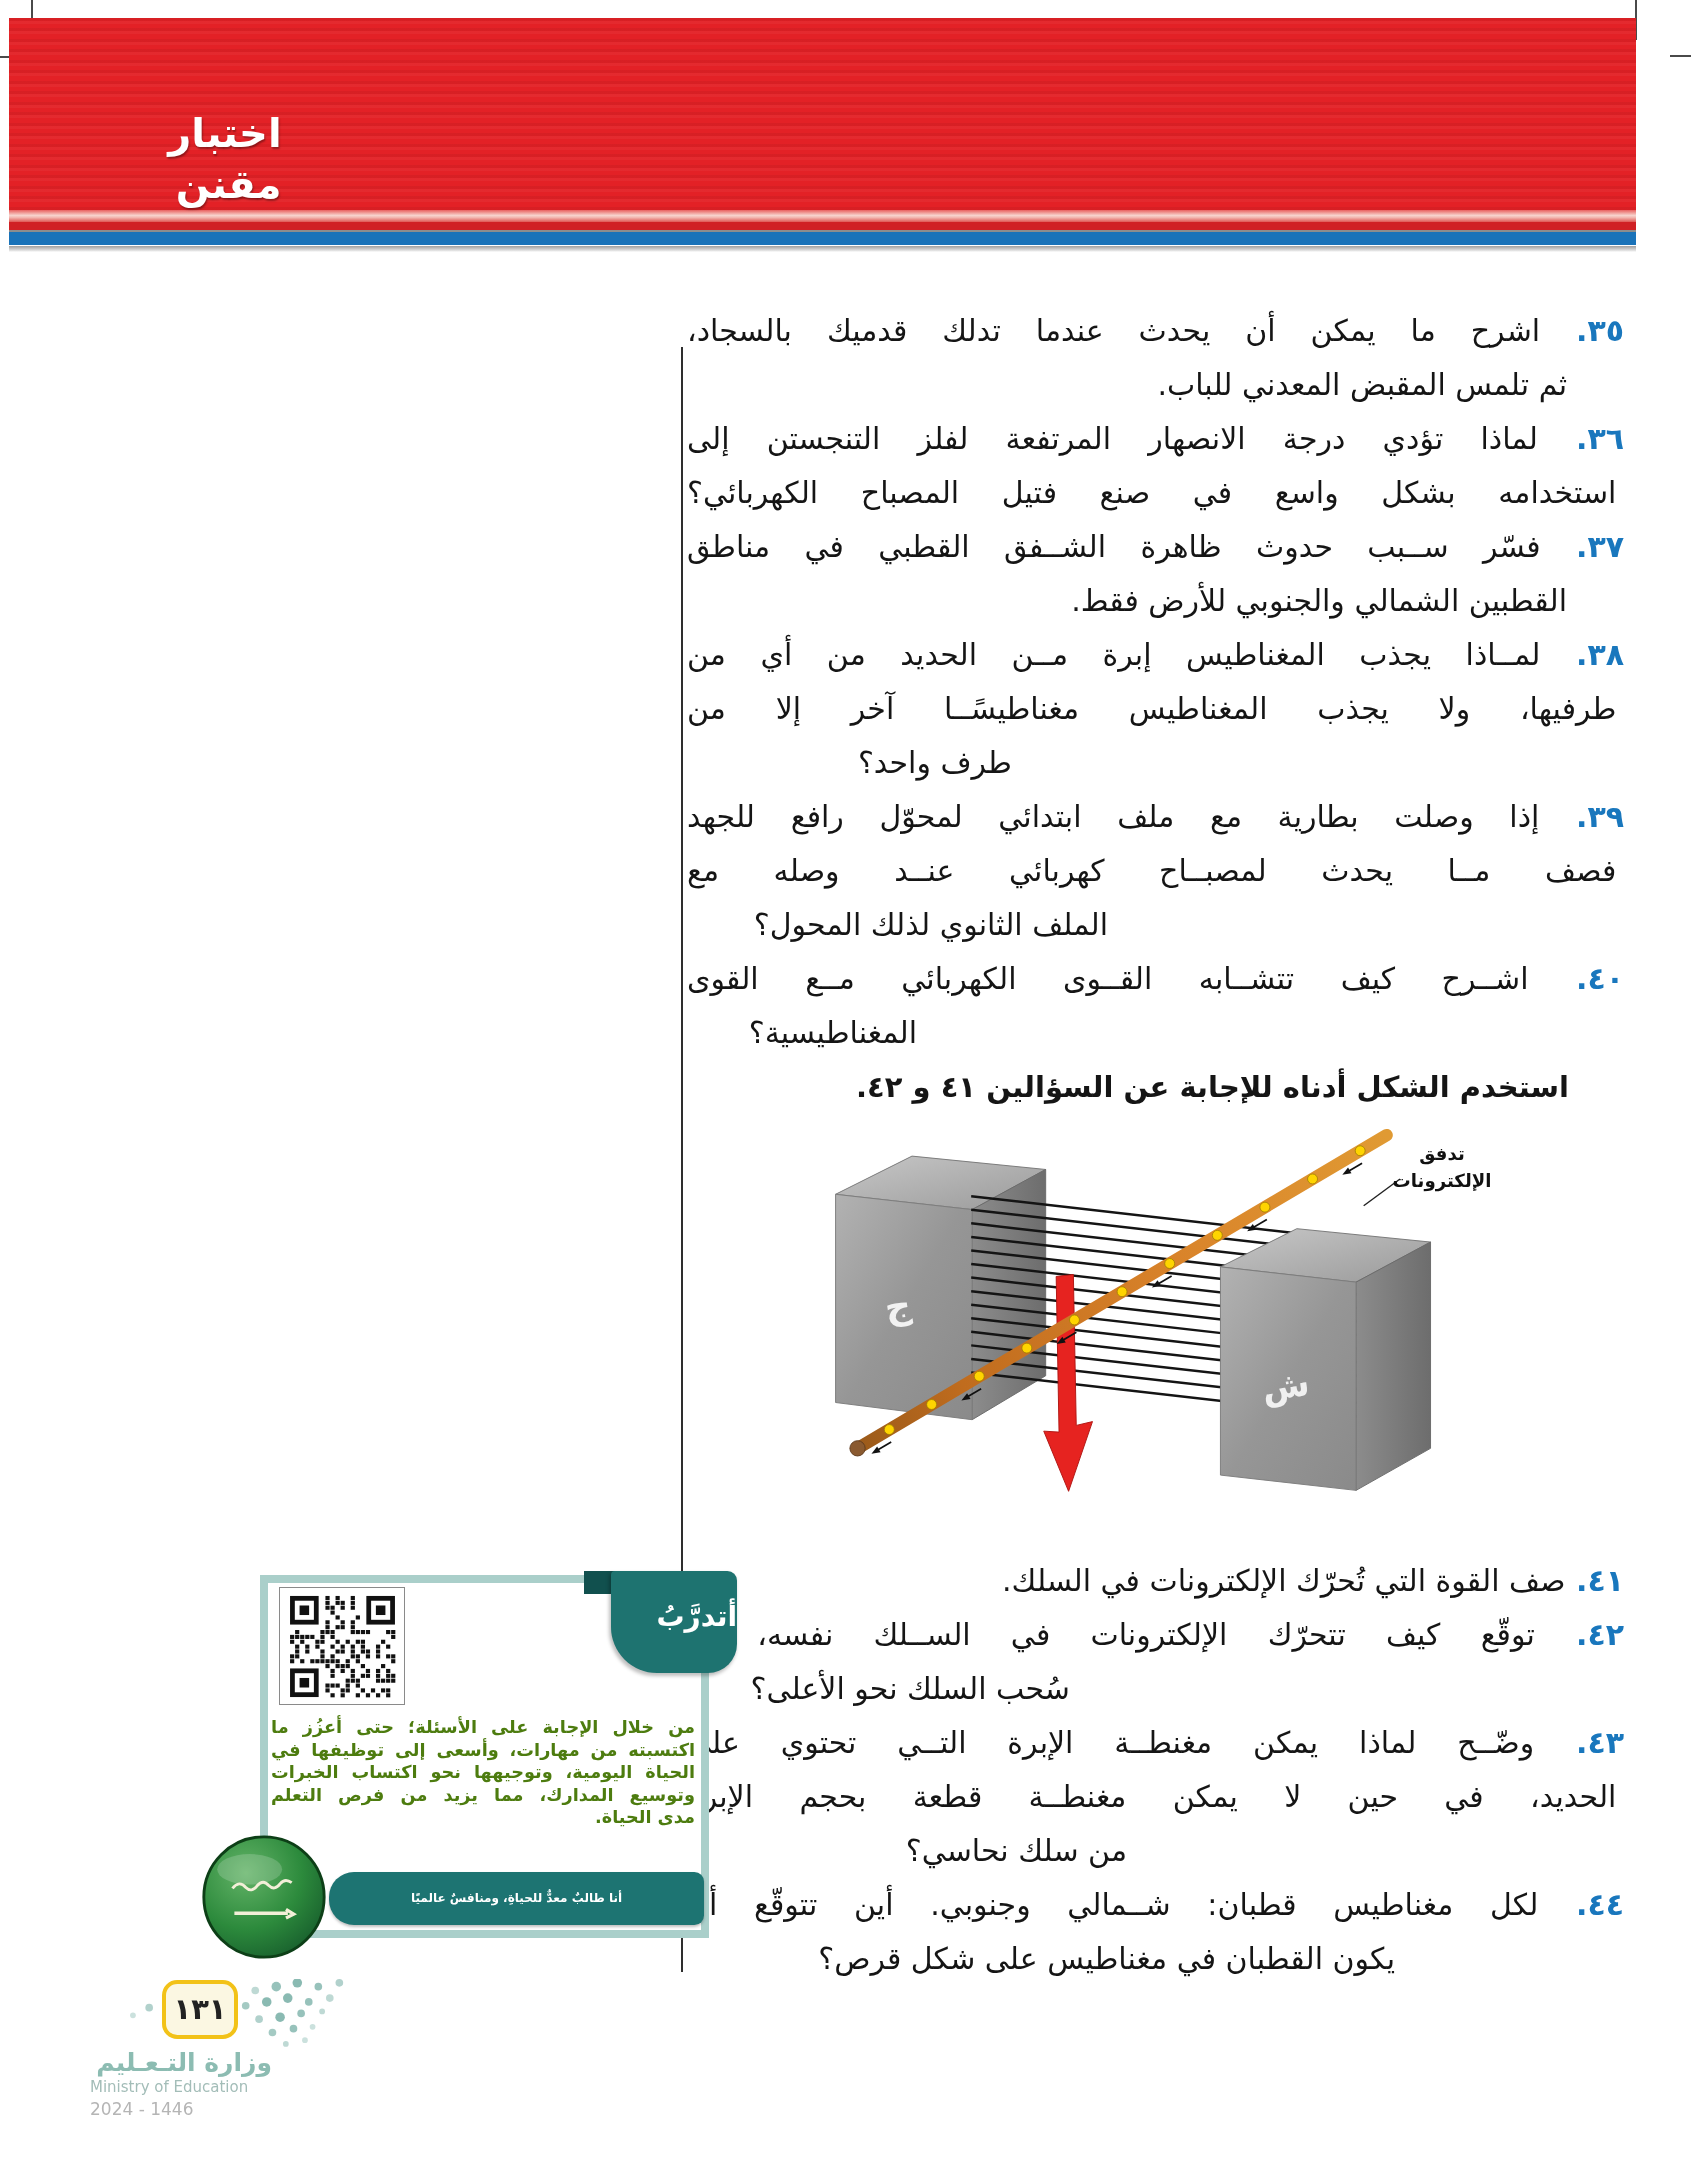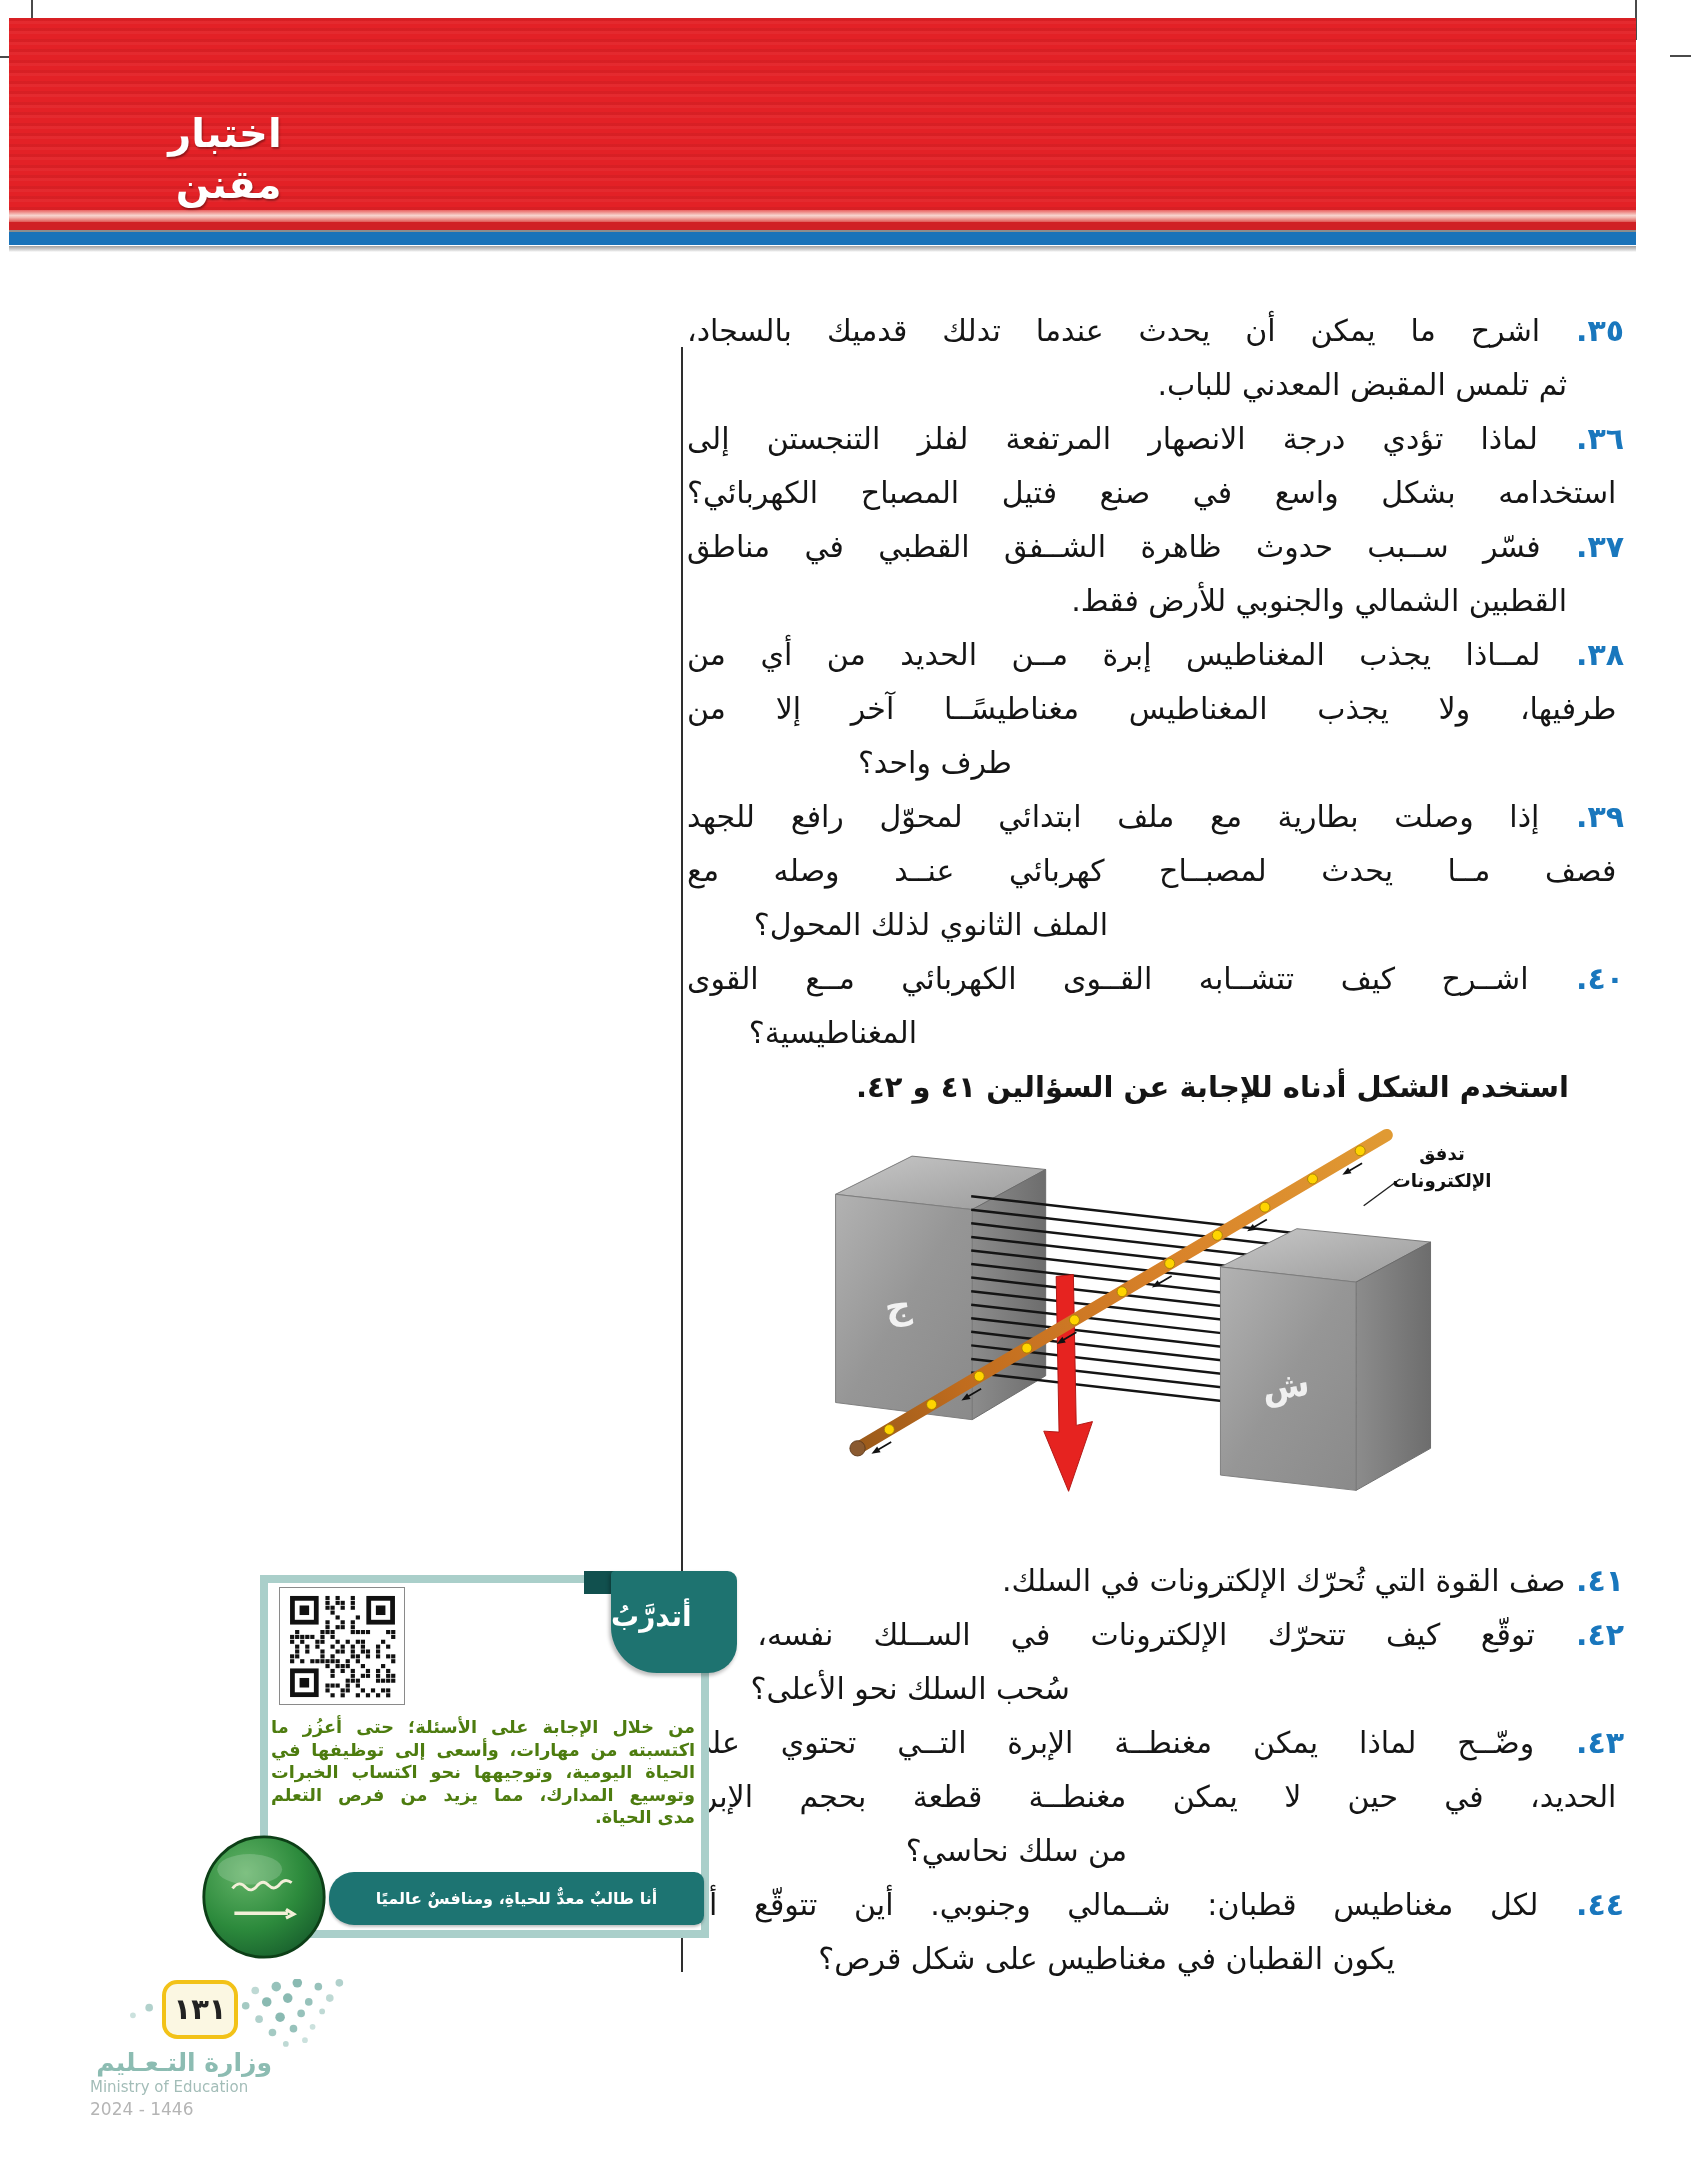--- a/index.html
+++ b/index.html
@@ -42,32 +42,32 @@
   .qline.stretch{text-align:justify;text-align-last:justify;}
   .qnum{color:#1977bd;font-weight:bold;}
   .fig-note{line-height:54px;font-size:29px;font-weight:bold;text-align:right;padding-right:55px;}
   
   .figure-wrap{position:absolute;left:822px;top:1116px;width:669px;height:382px;}
   
   .pframe{position:absolute;left:261px;top:1575px;width:449px;height:363px;
     border:8.6px solid #aacfca;background:#ffffff;box-sizing:border-box;z-index:1;}
   .ptab-flap{position:absolute;left:585px;top:1571px;width:36px;height:23px;background:#11504e;z-index:2;}
   .ptab{position:absolute;left:612px;top:1571px;width:126px;height:102px;background:#1e7370;
-    border-radius:3.8px 9.6px 29px 46px;z-index:3;color:#ffffff;text-align:left;
+    border-radius:3.8px 9.6px 29px 46px;z-index:3;color:#ffffff;text-align:right;
     font-size:28px;font-weight:bold;line-height:91px;
     box-shadow:-1.9px 2.9px 3.8px rgba(0,0,0,0.25);}
   .qrbox{position:absolute;left:280px;top:1587px;width:124px;height:116px;background:#ffffff;
     border:1px solid #8a8a8a;z-index:2;display:flex;align-items:center;justify-content:center;}
   .ppar{position:absolute;left:272px;top:1716px;width:424px;z-index:2;color:#4d7c0f;
     font-size:17.7px;font-weight:bold;}
   .ppar .pline{line-height:22.5px;}
   .ppar .pline.stretch{text-align:justify;text-align-last:justify;}
   .pill{position:absolute;left:330px;top:1872px;width:375px;height:53px;background:#1d7472;
     border-radius:25px 9.6px 9.6px 25px;z-index:2;color:#ffffff;text-align:center;
-    font-size:16px;font-weight:bold;line-height:53px;box-shadow:0 1.9px 2.9px rgba(0,0,0,0.25);}
+    font-size:12px;font-weight:bold;line-height:53px;box-shadow:0 1.9px 2.9px rgba(0,0,0,0.25);}
   .flag{position:absolute;left:201px;top:1833px;width:128px;height:128px;z-index:4;}
   
   .dots{position:absolute;left:105px;top:1979px;width:249px;height:86px;}
   .page-badge{position:absolute;left:163px;top:1980px;width:76px;height:59px;background:#fbf7e2;
     border:4.8px solid #f2c218;border-radius:15.3px;box-sizing:border-box;z-index:2;
     color:#222;font-size:29px;font-weight:bold;text-align:center;line-height:50px;}
   .ministry{position:absolute;left:91px;top:2048px;width:182px;text-align:right;direction:rtl;}
   .ministry .m-ar{color:#8cbcb2;font-size:25px;font-weight:bold;line-height:29px;white-space:nowrap;}
   .ministry .m-en{color:#a3bdb8;font-size:15px;line-height:21px;direction:ltr;text-align:left;white-space:nowrap;}
   .ministry .m-yr{color:#b5b5b5;font-size:17px;line-height:23px;direction:ltr;text-align:left;}

